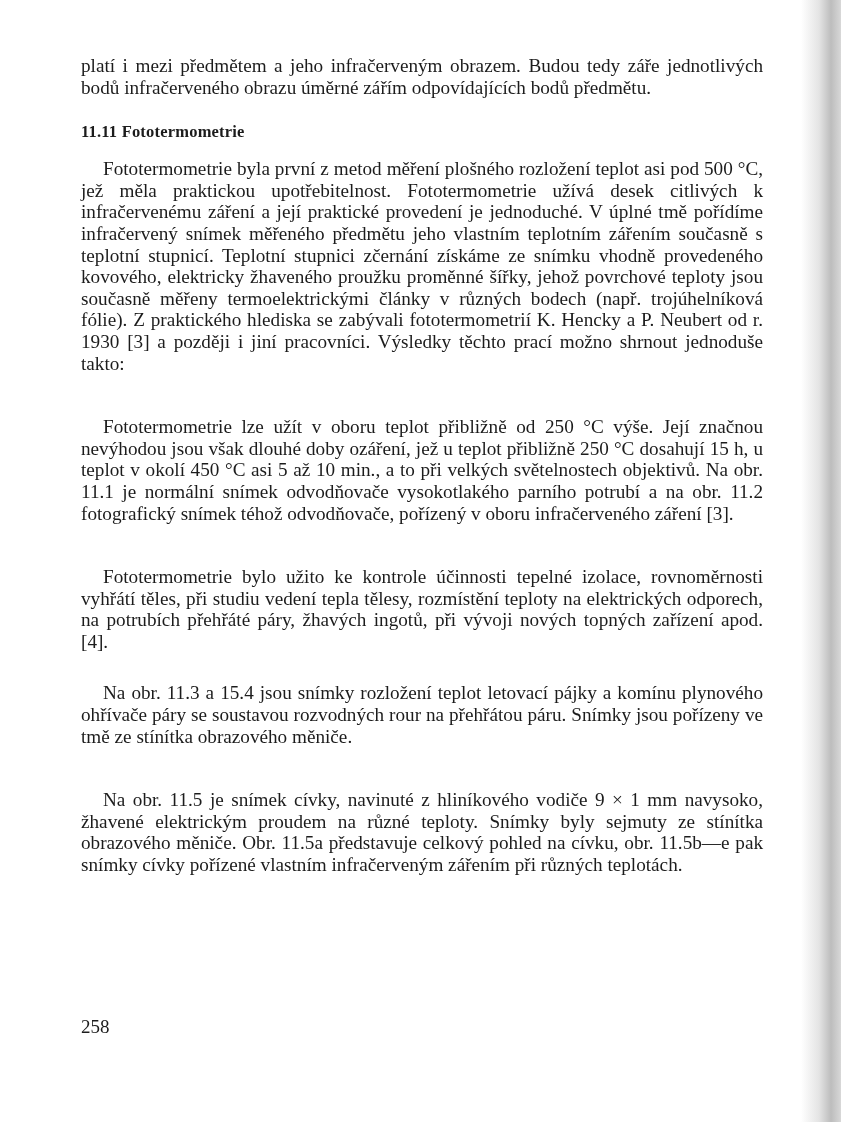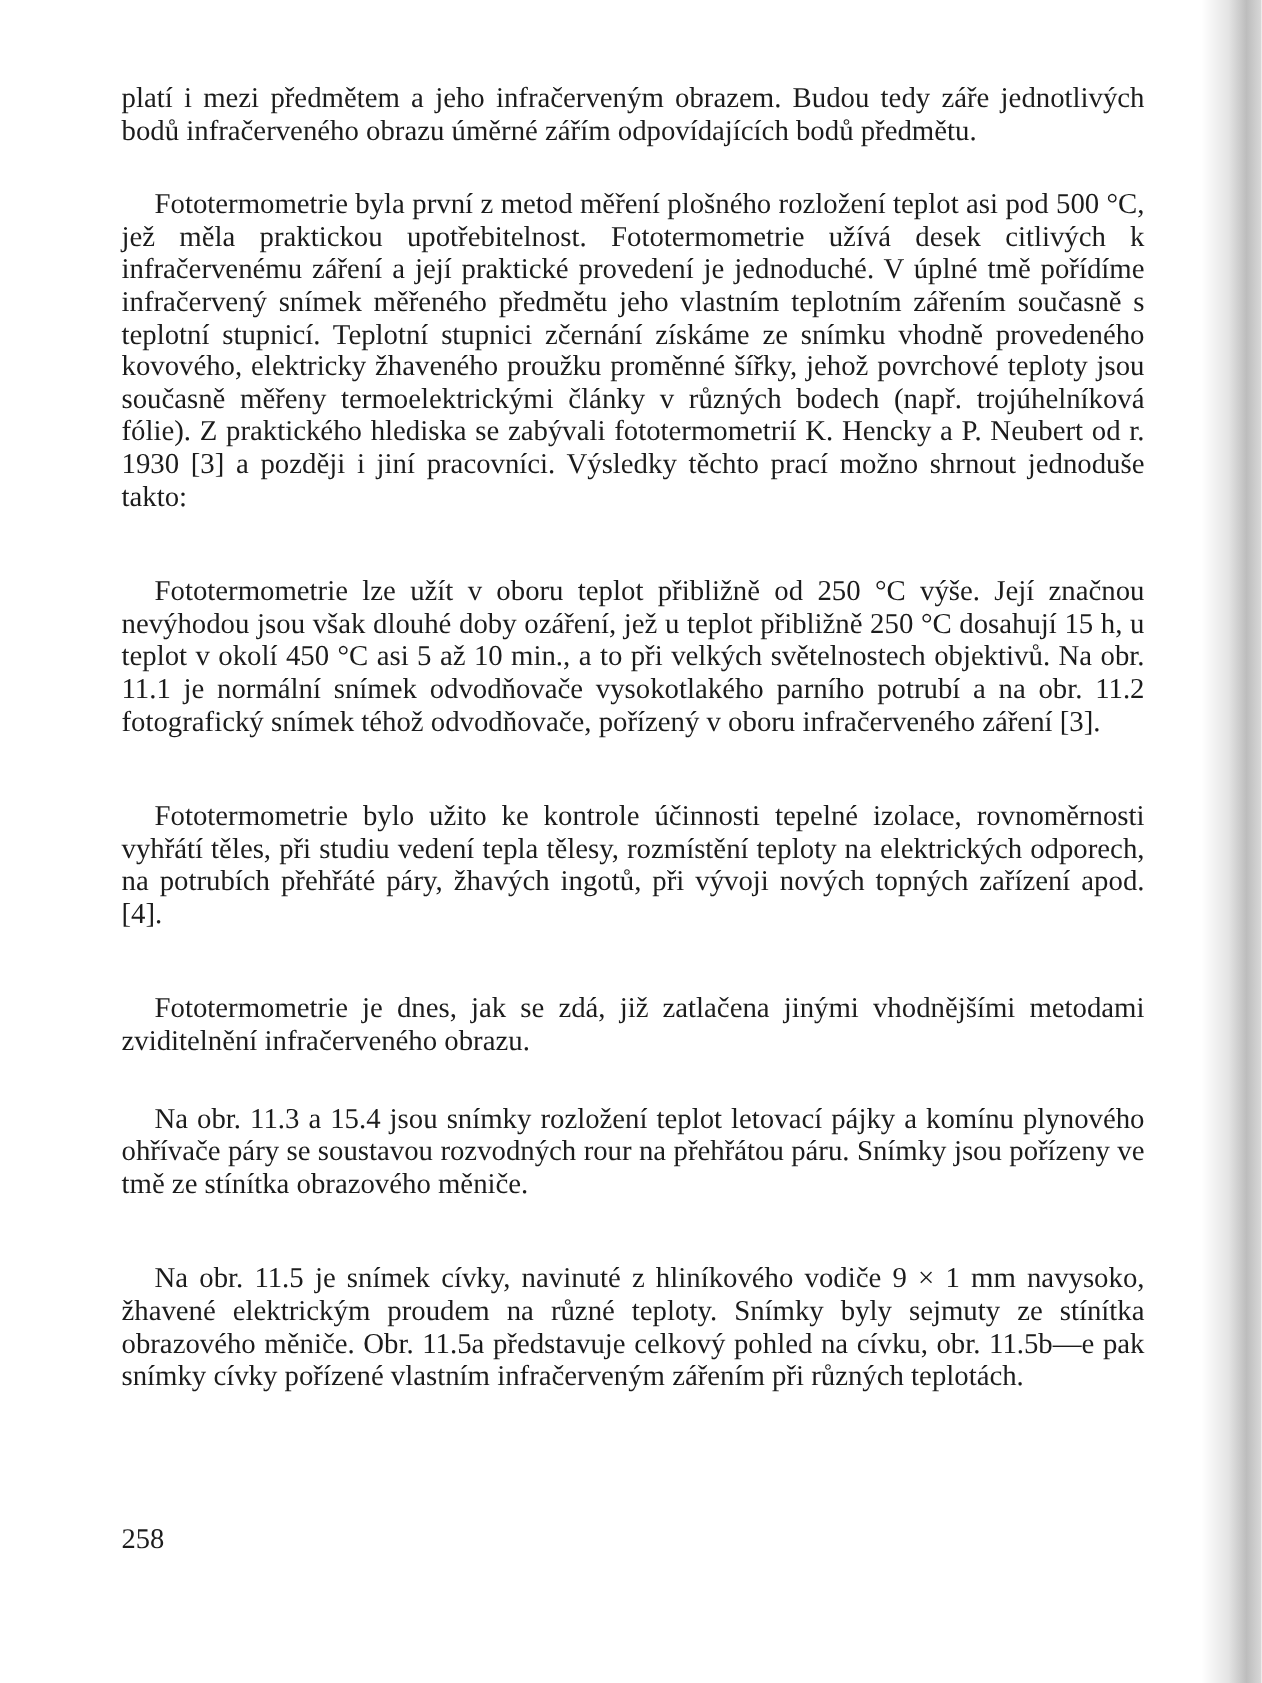--- a/index.html
+++ b/index.html
@@ -38,43 +38,43 @@
     p.indent { text-indent: 22px; margin-top: 42px; }
     h2.heading {
       margin: 0;
       font-size: 16.5px;
       font-weight: bold;
       letter-spacing: 0.2px;
     }
     #intro { margin-bottom: 15px; }
     #h-11-1 { margin-top: 34px; }
     #h-11-11 { margin-top: 24px; }
-    #p-foto-1 { margin-top: 28px; }
+    #p-foto-1 { margin-top: 16px; }
     #h-11-12 { margin-top: 36px; }
     #p-obr-1 { margin-top: 30px; }
     .page-number {
       position: absolute;
       left: 81px;
       top: 1016px;
       font-size: 19px;
     }
   </style>
 </head>
 <body>
 
 <div class="edge-shadow"></div>
 
 <div class="page">
   <p class="body" id="intro">platí i mezi předmětem a jeho infračerveným obrazem. Budou tedy záře jednotlivých bodů infračerveného obrazu úměrné zářím odpovídajících bodů předmětu.</p>
 
 
+  <h2 class="heading" id="h-11-11">11.11 Fototermometrie</h2>
 
   <p class="body indent" id="p-foto-1">Fototermometrie byla první z metod měření plošného rozložení teplot asi pod 500 °C, jež měla praktickou upotřebitelnost. Fototermometrie užívá desek citlivých k infračervenému záření a její praktické provedení je jednoduché. V úplné tmě pořídíme infračervený snímek měřeného předmětu jeho vlastním teplotním zářením současně s teplotní stupnicí. Teplotní stupnici zčernání získáme ze snímku vhodně provedeného kovového, elektricky žhaveného proužku proměnné šířky, jehož povrchové teploty jsou současně měřeny termoelektrickými články v různých bodech (např. trojúhelníková fólie). Z praktického hlediska se zabývali fototermometrií K. Hencky a P. Neubert od r. 1930 [3] a později i jiní pracovníci. Výsledky těchto prací možno shrnout jednoduše takto:</p>
   <p class="body indent">Fototermometrie lze užít v oboru teplot přibližně od 250 °C výše. Její značnou nevýhodou jsou však dlouhé doby ozáření, jež u teplot přibližně 250 °C dosahují 15 h, u teplot v okolí 450 °C asi 5 až 10 min., a to při velkých světelnostech objektivů. Na obr. 11.1 je normální snímek odvodňovače vysokotlakého parního potrubí a na obr. 11.2 fotografický snímek téhož odvodňovače, pořízený v oboru infračerveného záření [3].</p>
   <p class="body indent">Fototermometrie bylo užito ke kontrole účinnosti tepelné izolace, rovnoměrnosti vyhřátí těles, při studiu vedení tepla tělesy, rozmístění teploty na elektrických odporech, na potrubích přehřáté páry, žhavých ingotů, při vývoji nových topných zařízení apod. [4].</p>
-  <p class="body indent">Fototermometrie je dnes, jak se zdá, již zatlačena jinými vhodnějšími metodami zviditelnění infračerveného obrazu.</p>
 
 
   <p class="body indent" id="p-obr-1">Na obr. 11.3 a 15.4 jsou snímky rozložení teplot letovací pájky a komínu plynového ohřívače páry se soustavou rozvodných rour na přehřátou páru. Snímky jsou pořízeny ve tmě ze stínítka obrazového měniče.</p>
   <p class="body indent">Na obr. 11.5 je snímek cívky, navinuté z hliníkového vodiče 9 × 1 mm navysoko, žhavené elektrickým proudem na různé teploty. Snímky byly sejmuty ze stínítka obrazového měniče. Obr. 11.5a představuje celkový pohled na cívku, obr. 11.5b—e pak snímky cívky pořízené vlastním infračerveným zářením při různých teplotách.</p>
 </div>
 
 <div class="page-number">258</div>
 
 </body></html>

